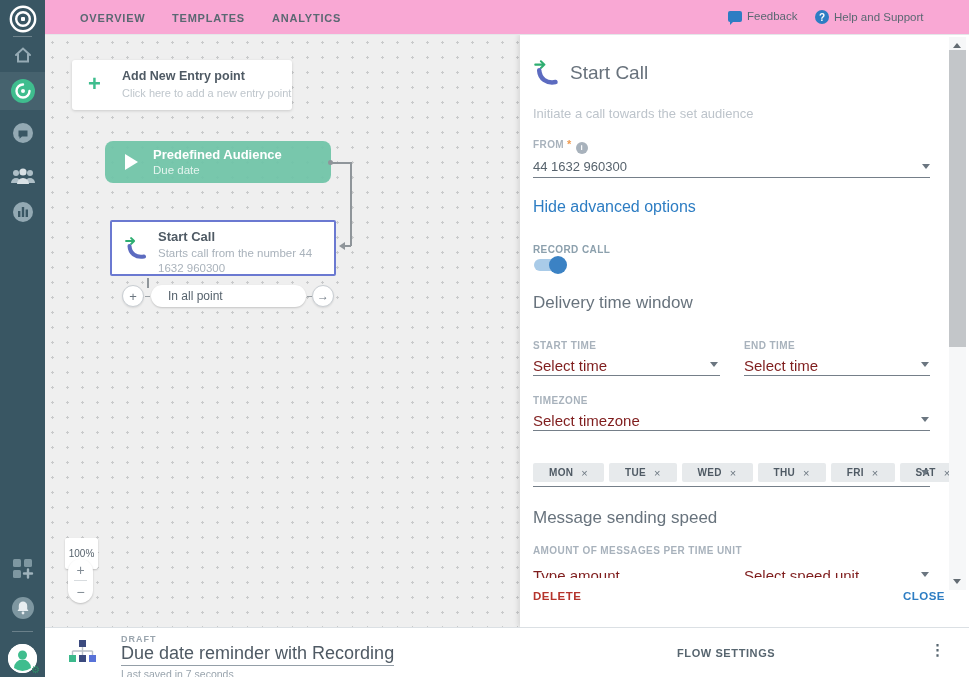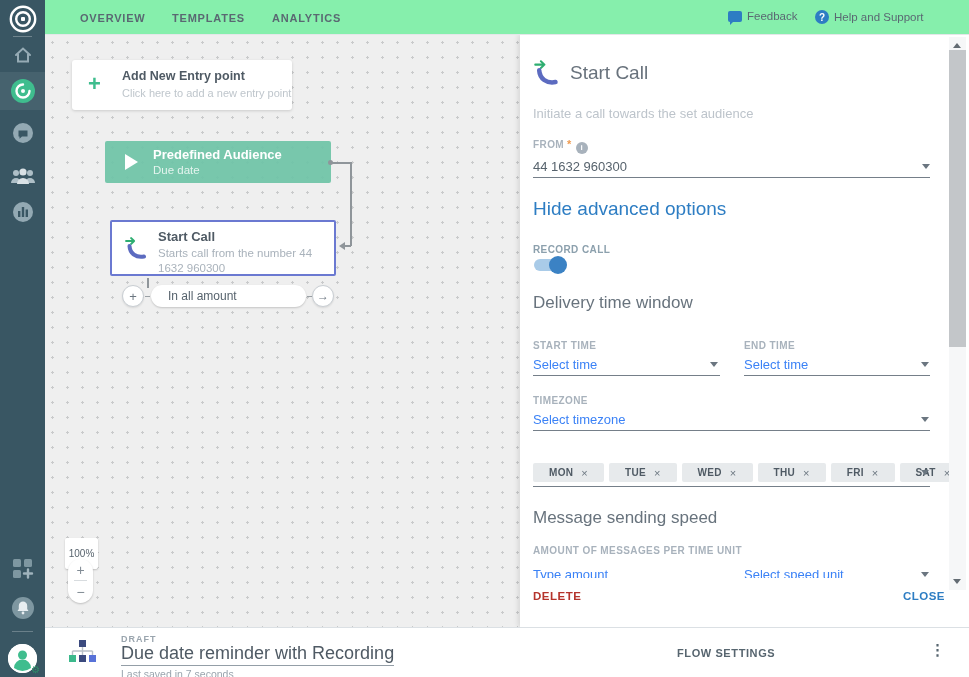--- a/index.html
+++ b/index.html
@@ -10,40 +10,40 @@
   
   .sidebar { position:absolute; left:0; top:0; width:45px; height:677px; background:#395663; z-index:6; }
   .side-item { position:absolute; left:0; width:45px; display:flex; justify-content:center; align-items:center; }
   .logo-divider { position:absolute; top:36px; left:13px; width:19px; height:1px; background:rgba(255,255,255,0.28); }
   .side-active { position:absolute; left:0; top:72px; width:45px; height:38px; background:#46626e; }
   .side-divider { position:absolute; left:12px; top:631px; width:21px; height:1px; background:rgba(255,255,255,0.25); }
   .avatar-wrap { position:absolute; left:8px; top:644px; width:29px; height:29px; background:#fff; border-radius:50%; }
   .avatar-gear { position:absolute; right:-3px; bottom:-2px; font-size:10px; color:#2e8e68; background:transparent; line-height:10px; }
 
   
-  .topbar { position:absolute; left:45px; top:0; width:924px; height:35px; background:#86efac; border-bottom:1px solid #e4e7e9; z-index:5; }
+  .topbar { position:absolute; left:45px; top:0; width:924px; height:35px; background:#f9a8d4; border-bottom:1px solid #e4e7e9; z-index:5; }
   .nav-tab { position:absolute; top:12px; font-size:11px; font-weight:bold; letter-spacing:0.8px; color:#5a6872; cursor:pointer; }
   .top-right { position:absolute; top:10px; display:flex; align-items:center; gap:5px; cursor:pointer;
                font-size:11.5px; color:#5a6872; }
   .bubble-icon { width:14px; height:11px; background:#2d7dc3; border-radius:2px; position:relative; }
   .bubble-icon:after { content:""; position:absolute; left:2px; bottom:-3px; border:3px solid transparent; border-top-color:#2d7dc3; border-left-color:#2d7dc3; }
   .q-icon { width:14px; height:14px; background:#2d7dc3; color:#fff; border-radius:50%; font-size:10px; font-weight:bold;
             display:flex; align-items:center; justify-content:center; }
 
   
   .canvas { position:absolute; left:45px; top:35px; width:475px; height:592px; background:#efefef;
             background-image:radial-gradient(circle, #c9cacb 1.1px, transparent 1.2px); background-size:15px 15px; }
   .add-card { position:absolute; left:27px; top:25px; width:220px; height:50px; background:#fff; border-radius:3px;
               box-shadow:0 1px 3px rgba(0,0,0,0.15); cursor:pointer; }
   .add-plus { position:absolute; left:16px; top:11px; font-size:22px; font-weight:bold; color:#3fbd8e; }
   .add-title { position:absolute; left:50px; top:9px; font-size:12.5px; font-weight:bold; color:#4f5a64; }
   .add-sub { position:absolute; left:50px; top:27px; font-size:11px; color:#bfc6cc; }
 
   .node-green { position:absolute; left:60px; top:106px; width:226px; height:42px; background:rgba(111,196,167,0.93);
-                border-radius:2px; cursor:pointer; }
+                border-radius:8px; cursor:pointer; }
   .play-tri { position:absolute; left:20px; top:13px; width:0; height:0;
               border-top:8px solid transparent; border-bottom:8px solid transparent; border-left:13px solid #fff; }
   .ng-title { position:absolute; left:48px; top:6px; font-size:13px; font-weight:bold; color:#fff; }
   .ng-sub { position:absolute; left:48px; top:23px; font-size:11.5px; color:rgba(255,255,255,0.8); }
 
   .conn { position:absolute; background:#8f959a; }
   .conn-dot { position:absolute; left:283px; top:125px; width:5px; height:5px; border-radius:50%; background:#8f959a; }
   .conn-h1 { left:287px; top:127px; width:19px; height:1.5px; }
   .conn-v  { left:305px; top:127px; width:1.5px; height:84px; }
   .conn-h2 { left:296px; top:210px; width:10px; height:1.5px; }
@@ -78,25 +78,25 @@
 
   
   .panel { position:absolute; left:520px; top:35px; width:449px; height:592px; background:#fff;
            box-shadow:-2px 0 5px rgba(0,0,0,0.10); z-index:4; }
   .panel-scroll { position:absolute; left:0; top:0; width:432px; height:543px; overflow:hidden; }
   .p-abs { position:absolute; }
   .p-title { left:50px; top:27px; font-size:19px; color:#68727c; }
   .p-desc { left:13px; top:71px; font-size:13px; color:#bdc4cb; }
   .p-label { font-size:10px; font-weight:bold; letter-spacing:0.4px; color:#a8b2bc; }
   .p-value { font-size:13px; color:#57636d; }
-  .p-placeholder { font-size:13px; color:#3b82f6; }
+  .p-placeholder { font-size:15px; color:#7f1d1d; }
   .p-underline { position:absolute; height:1px; background:#757f89; }
   .caret { position:absolute; width:0; height:0; border-left:4.5px solid transparent; border-right:4.5px solid transparent;
            border-top:5px solid #6b7680; cursor:pointer; }
-  .p-link { font-size:19px; color:#2d7dc3; cursor:pointer; }
+  .p-link { font-size:16px; color:#2d7dc3; cursor:pointer; }
   .p-heading { font-size:17px; color:#68737d; }
   .info-i { display:inline-flex; width:12px; height:12px; border-radius:50%; background:#a8b2bc; color:#fff;
             font-size:8px; font-weight:bold; align-items:center; justify-content:center; vertical-align:-2px;
             font-style:normal; margin-left:4px; }
   .asterisk { color:#ee9a4f; font-size:11px; margin-left:3px; }
   .toggle { position:absolute; left:14px; top:224px; width:30px; height:12px; background:#a9cbe8; border-radius:6px; cursor:pointer; }
   .toggle-thumb { position:absolute; right:-3px; top:-3px; width:18px; height:18px; border-radius:50%; background:#3b82c4; }
   .chips-row { position:absolute; left:13px; top:428px; display:flex; gap:5px; }
   .chip { height:19px; background:#e7eaec; border-radius:2px; display:flex; align-items:center; padding:0 16px;
           font-size:10px; font-weight:bold; color:#4f5a64; letter-spacing:0.3px; }
@@ -255,21 +255,21 @@
       <span class="nc-title">Start Call</span>
       <span class="nc-sub">Starts call from the number 44 1632 960300</span>
     </div>
 
     <span class="drop-line"></span>
     <div class="branch-circle bc-plus">
       <span>+</span>
     </div>
     <span class="branch-dash bd1"></span>
     <div class="branch-pill">
-      <span>In all amount</span>
+      <span>In all point</span>
     </div>
     <span class="branch-dash bd2"></span>
     <div class="branch-circle bc-arrow">
       <span>→</span>
     </div>
 
     <div class="zoom-level">100%</div>
     <div class="zoom-pill">
       <div class="zoom-btn">+</div>
       <div class="zoom-div"></div>

